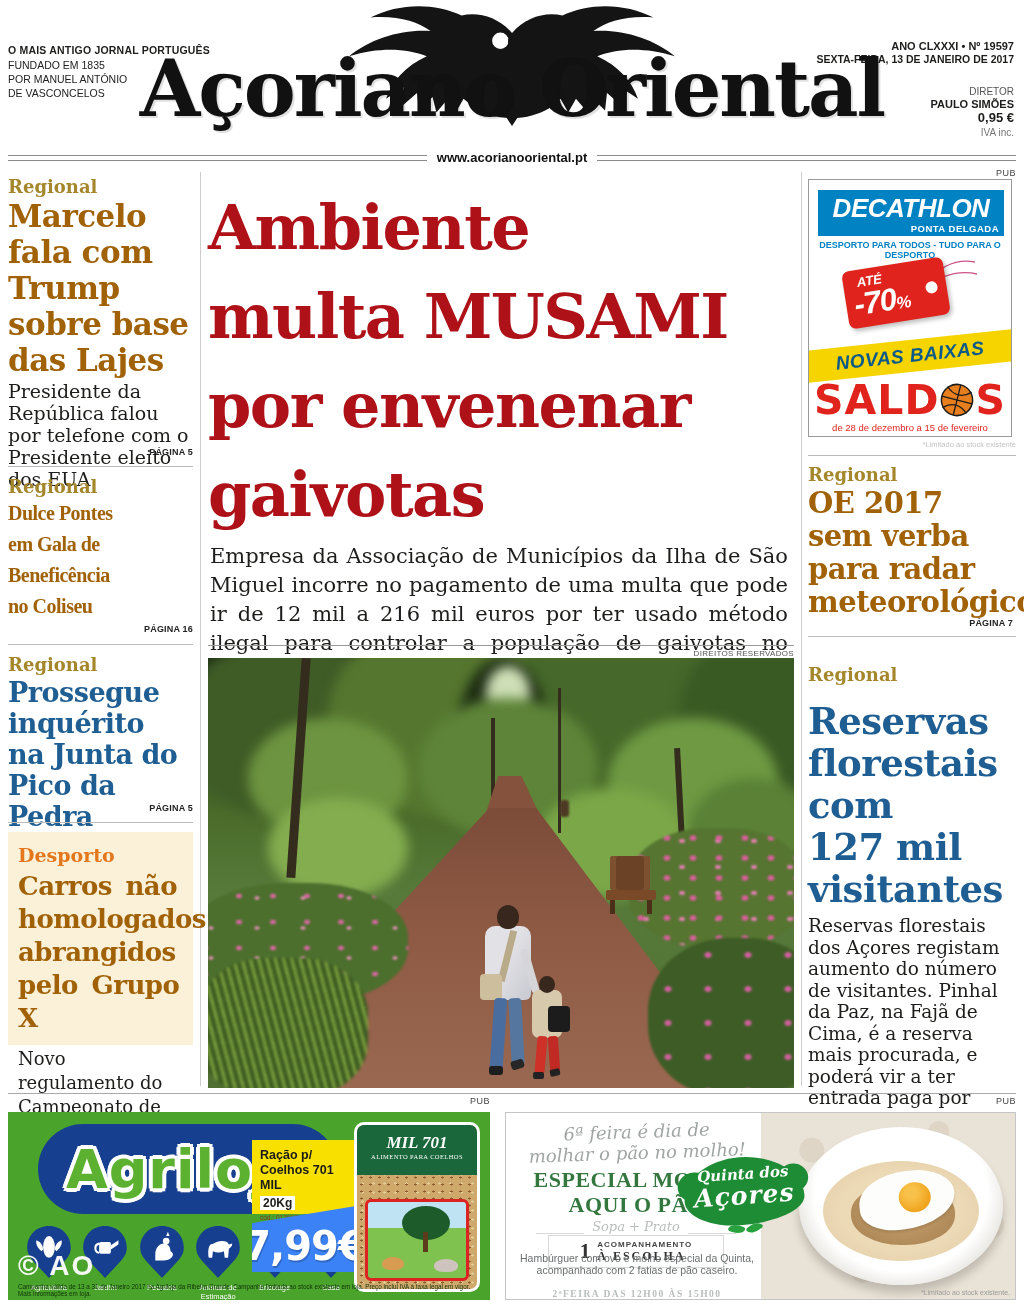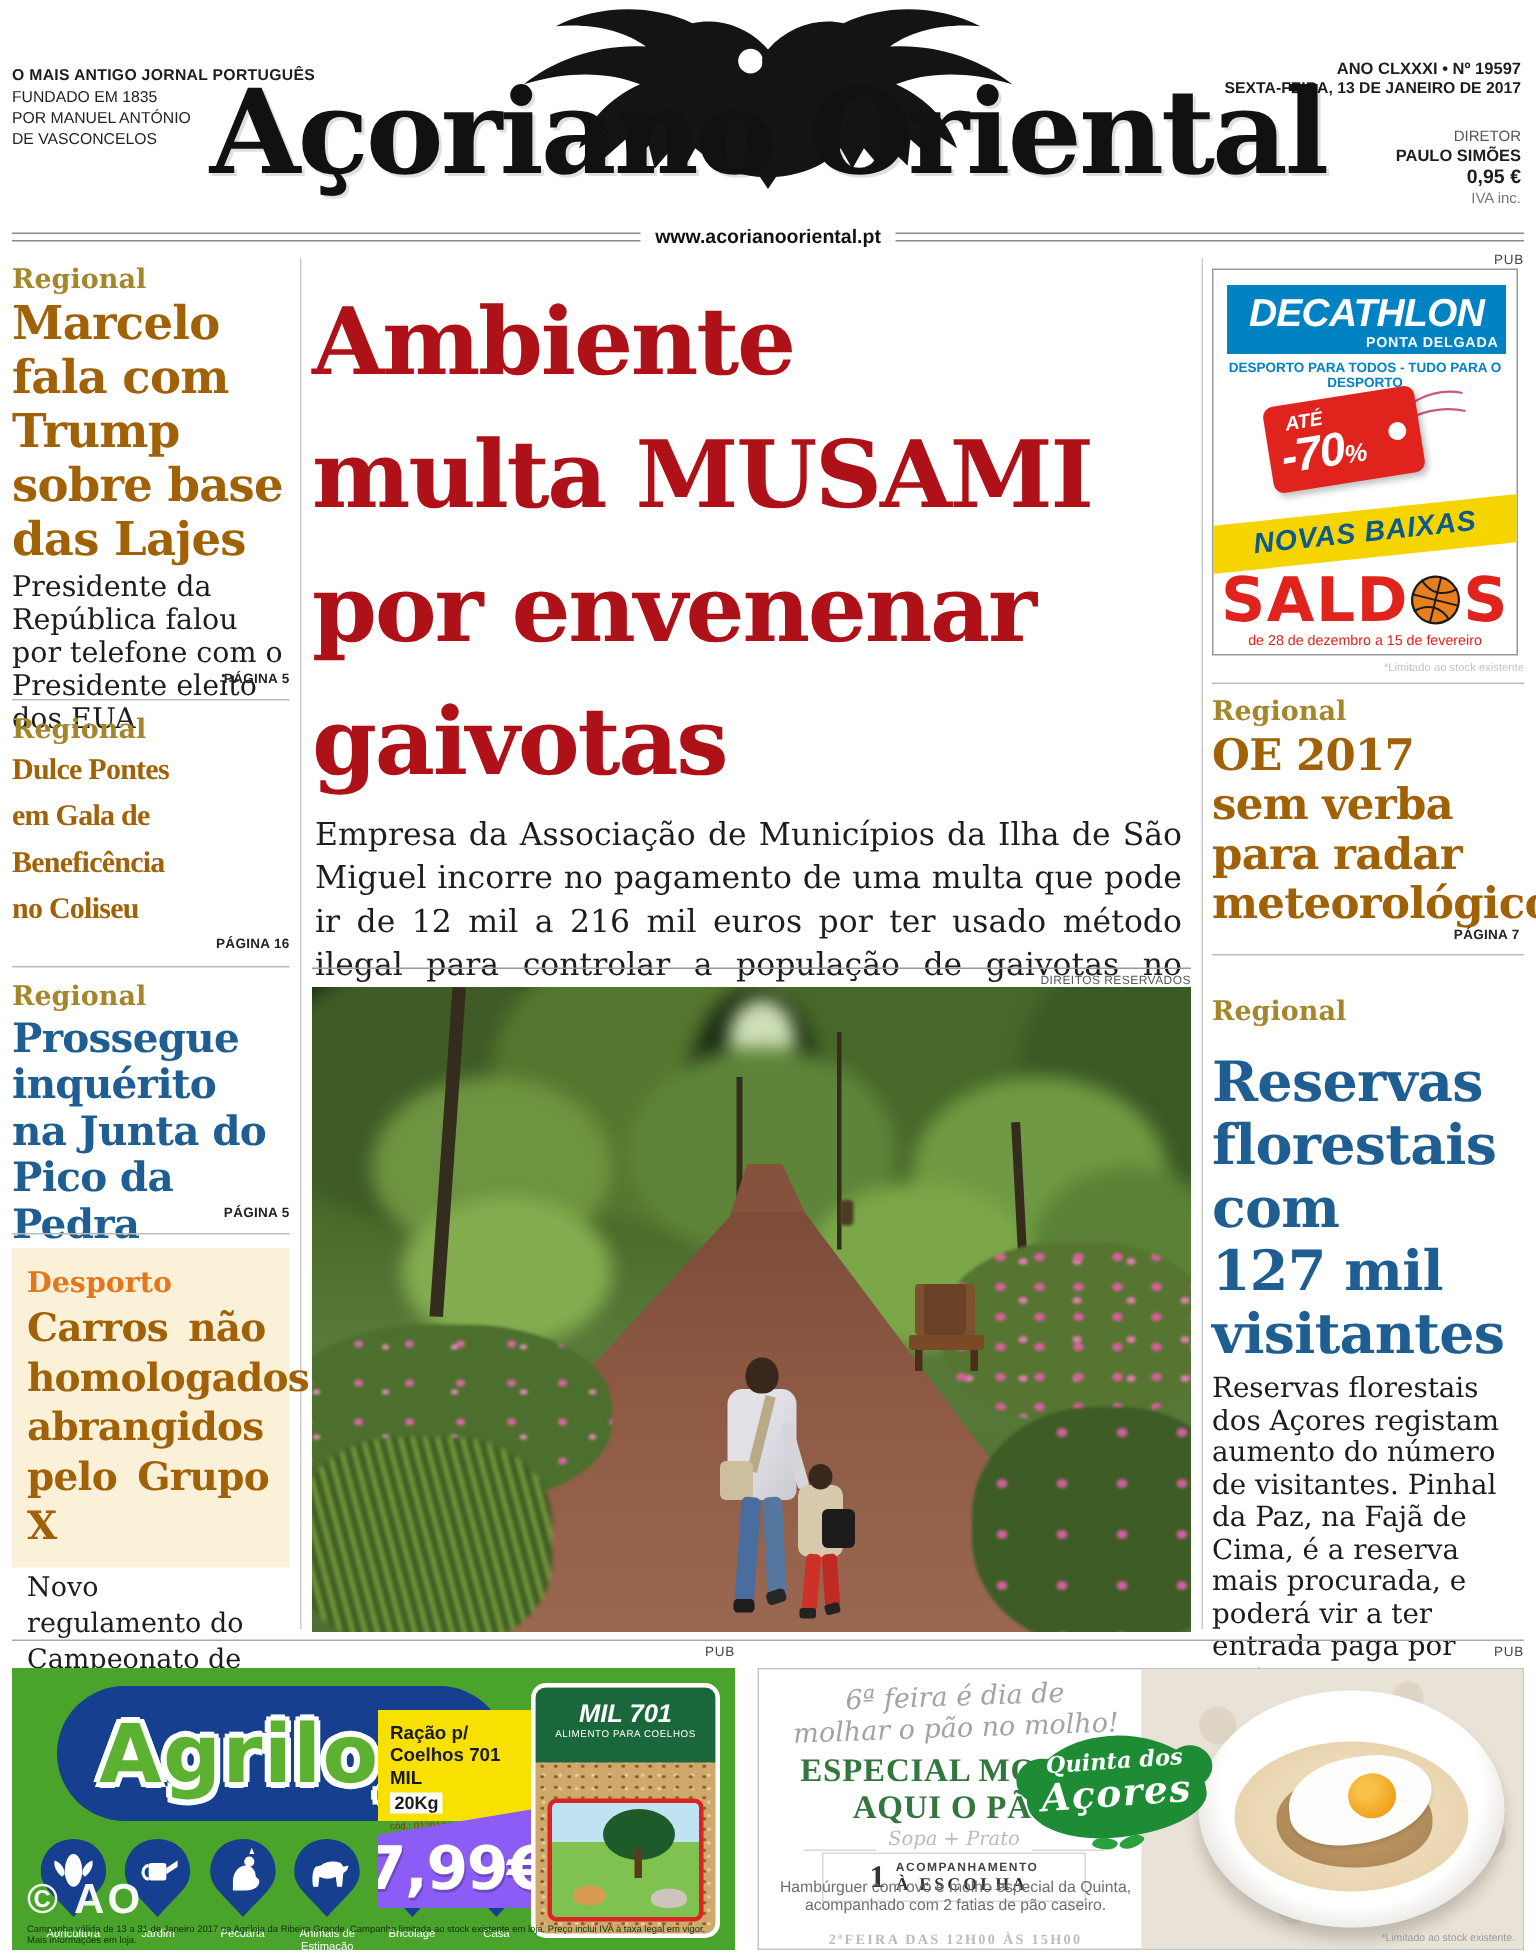--- a/index.html
+++ b/index.html
@@ -106,29 +106,29 @@
       display:flex;align-items:center;justify-content:center;}
   .agri-word{font-family:"DejaVu Sans",sans-serif;font-weight:800;font-size:54px;color:#5cb130;letter-spacing:1px;
       text-shadow:-3px -3px 0 #fff,3px -3px 0 #fff,-3px 3px 0 #fff,3px 3px 0 #fff,0 -4px 0 #fff,0 4px 0 #fff,-4px 0 0 #fff,4px 0 0 #fff;}
   .agri-icons{position:absolute;left:14px;top:114px;width:336px;display:flex;justify-content:space-between;}
   .agri-ic{width:54px;text-align:center;}
   .agri-lab{color:#fff;font-size:7.5px;line-height:8.5px;margin-top:2px;}
   .agri-panel-y{position:absolute;left:244px;top:28px;width:104px;height:74px;background:#f8e000;padding:8px 0 0 8px;box-sizing:border-box;}
   .agri-prod{font-weight:800;font-size:12.5px;line-height:15px;color:#1a1a1a;}
   .agri-kg{display:inline-block;background:#fff;font-weight:800;font-size:12px;padding:0 3px;margin-top:1px;}
   .agri-code{font-size:6.5px;color:#833;margin-top:3px;}
-  .agri-panel-r{position:absolute;left:244px;top:94px;width:104px;height:66px;background:#8b5cf6;
+  .agri-panel-r{position:absolute;left:244px;top:94px;width:104px;height:66px;background:#3b82f6;
       clip-path:polygon(0 26%,100% 0,100% 100%,0 100%);display:flex;align-items:flex-end;justify-content:center;}
   .agri-price{color:#fff;font-weight:900;font-size:40px;letter-spacing:-1px;line-height:1;padding-bottom:6px;
       font-family:"DejaVu Sans",sans-serif;text-shadow:1px 2px 0 rgba(0,0,0,.2);}
   .agri-bag{position:absolute;left:346px;top:10px;width:126px;height:170px;border:3px solid #fff;border-radius:10px;
       box-sizing:border-box;background:#cfa96c;overflow:hidden;
       background-image:radial-gradient(#8a5a2a 1px,transparent 1.6px),radial-gradient(#e8d09a 1px,transparent 1.6px);
       background-size:9px 7px,11px 9px;}
-  .agri-bag-top{position:absolute;left:0;right:0;top:0;height:50px;background:#19673a;color:#fff;text-align:center;}
+  .agri-bag-top{position:absolute;left:0;right:0;top:0;height:50px;background:#19673a;color:#fff;text-align:center;font-family:Liberation Serif, serif;}
   .agri-bag-t1{font-style:italic;font-weight:800;font-size:17px;margin-top:8px;}
   .agri-bag-t2{font-size:6.5px;letter-spacing:.4px;}
   .agri-bag-pic{position:absolute;left:8px;right:8px;bottom:8px;height:76px;border:3px solid #d22;border-radius:6px;
       background:linear-gradient(#bfe3f2 0 34%,#7fc24f 34% 100%);overflow:hidden;}
   .agri-tree{position:absolute;left:34px;top:4px;width:48px;height:34px;background:#1d5c2a;border-radius:50%;}
   .agri-trunk{position:absolute;left:55px;top:30px;width:5px;height:20px;background:#5c3a1c;}
   .agri-rab1{position:absolute;left:14px;bottom:8px;width:22px;height:13px;background:#d79b52;border-radius:60% 60% 50% 50%;}
   .agri-rab2{position:absolute;left:66px;bottom:6px;width:24px;height:13px;background:#cfc4bd;border-radius:60% 60% 50% 50%;}
   .agri-fine{position:absolute;left:10px;right:10px;bottom:3px;font-size:6.3px;color:#10320c;}
   .agri-wm{position:absolute;left:10px;top:138px;color:#fff;font-weight:700;font-size:28px;letter-spacing:2px;opacity:.95;}

